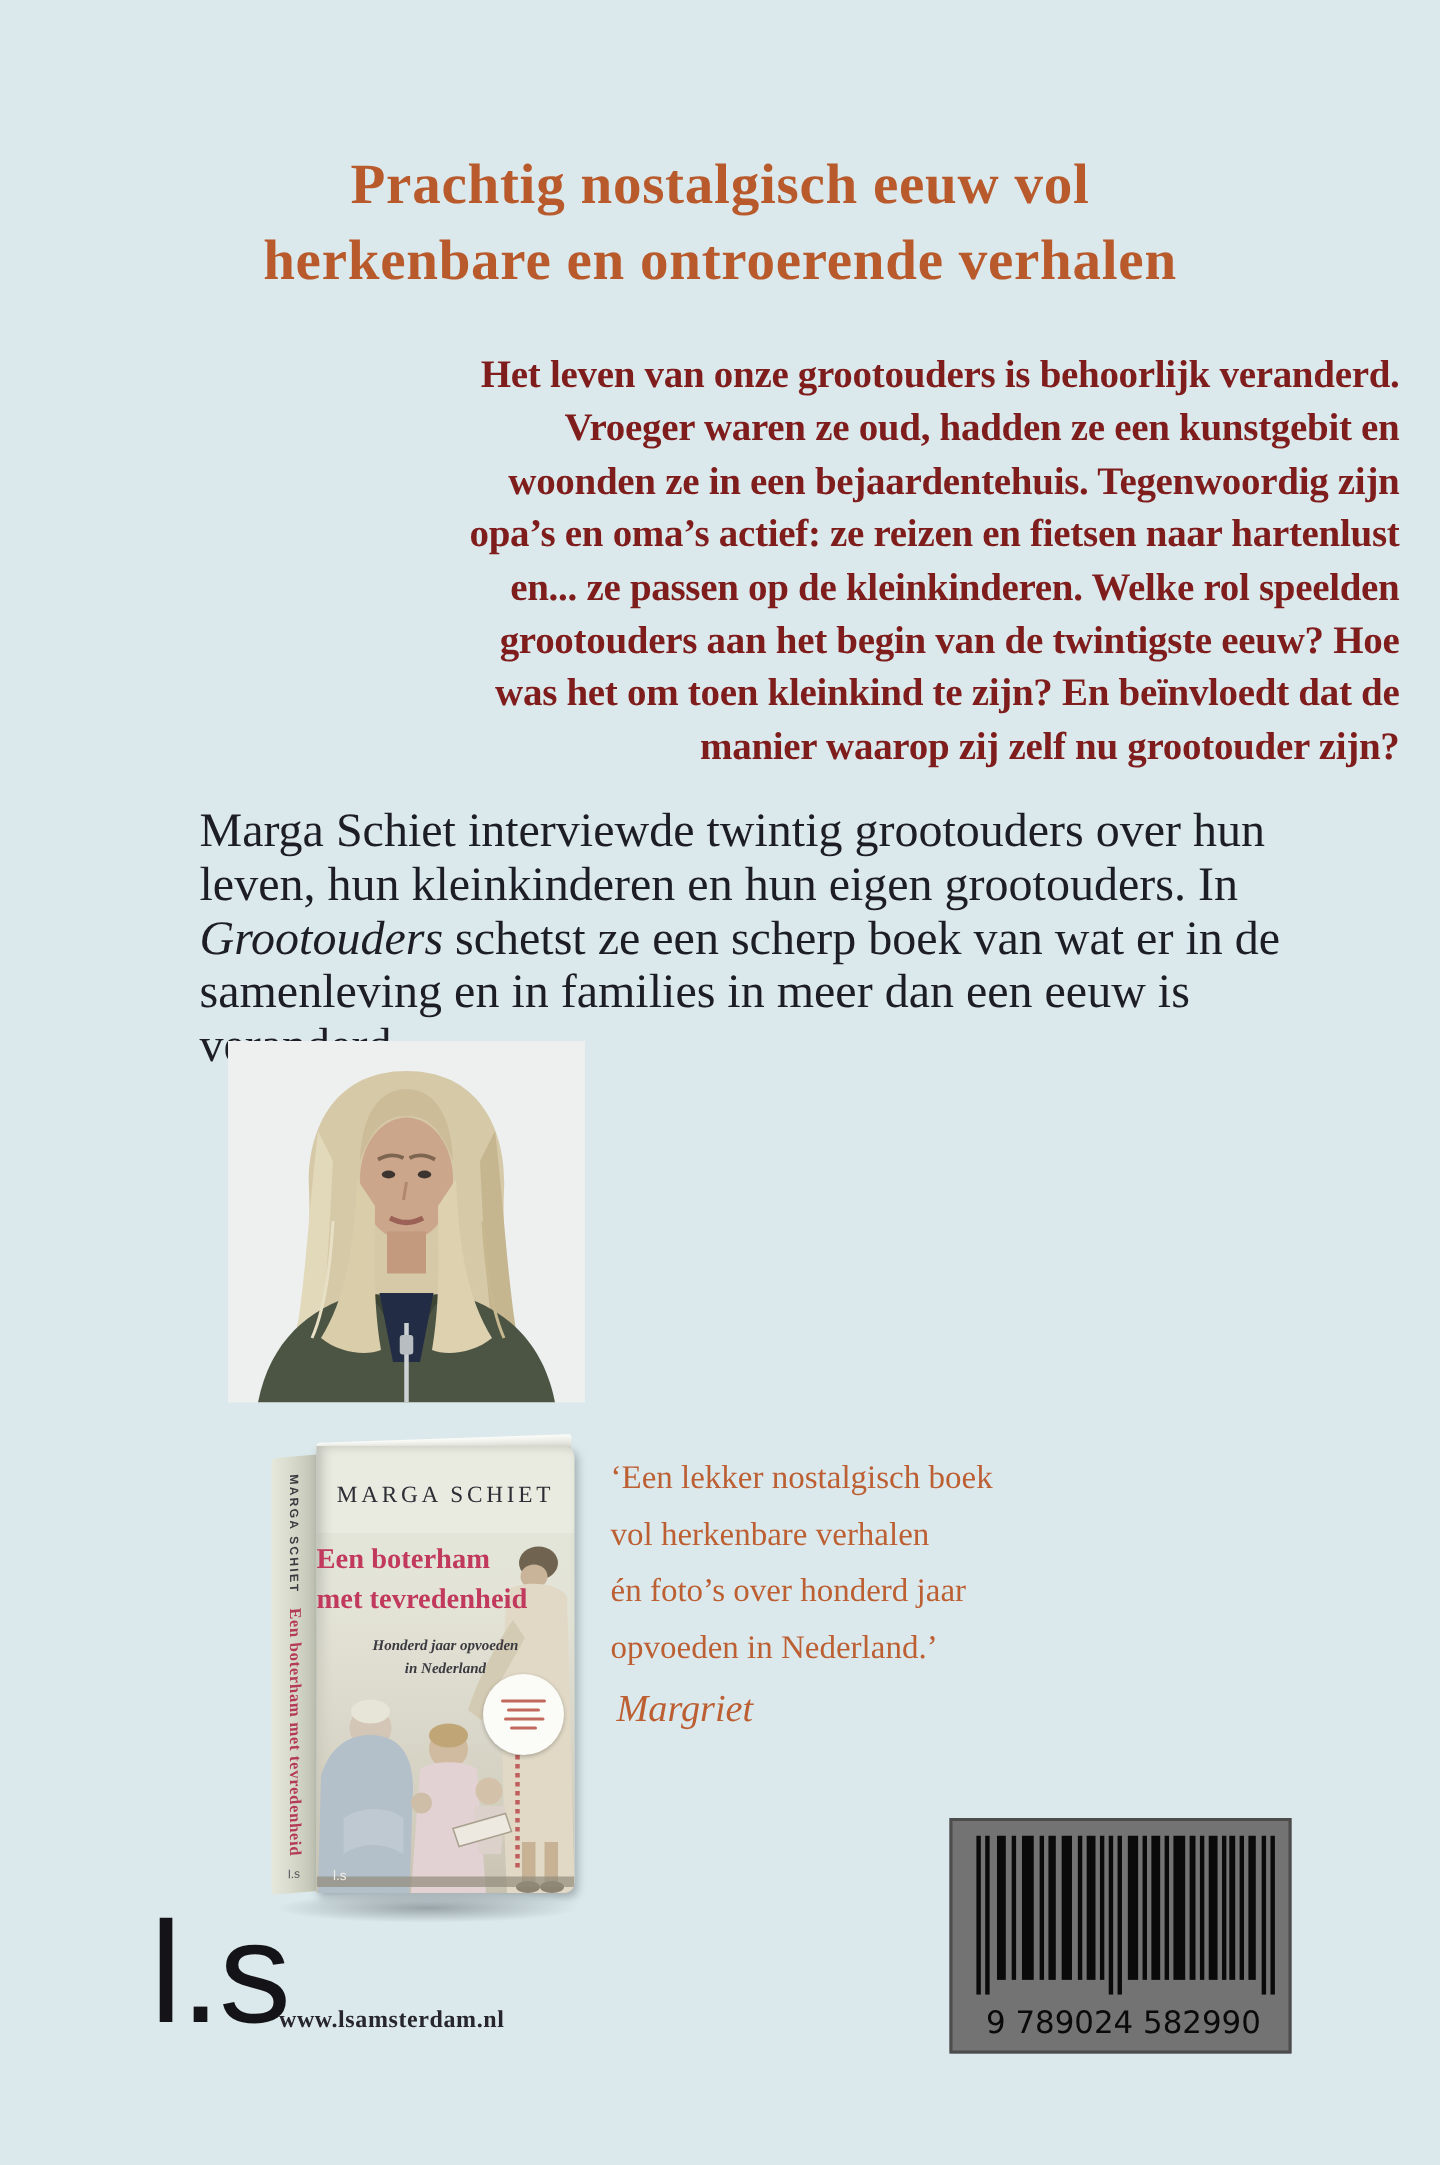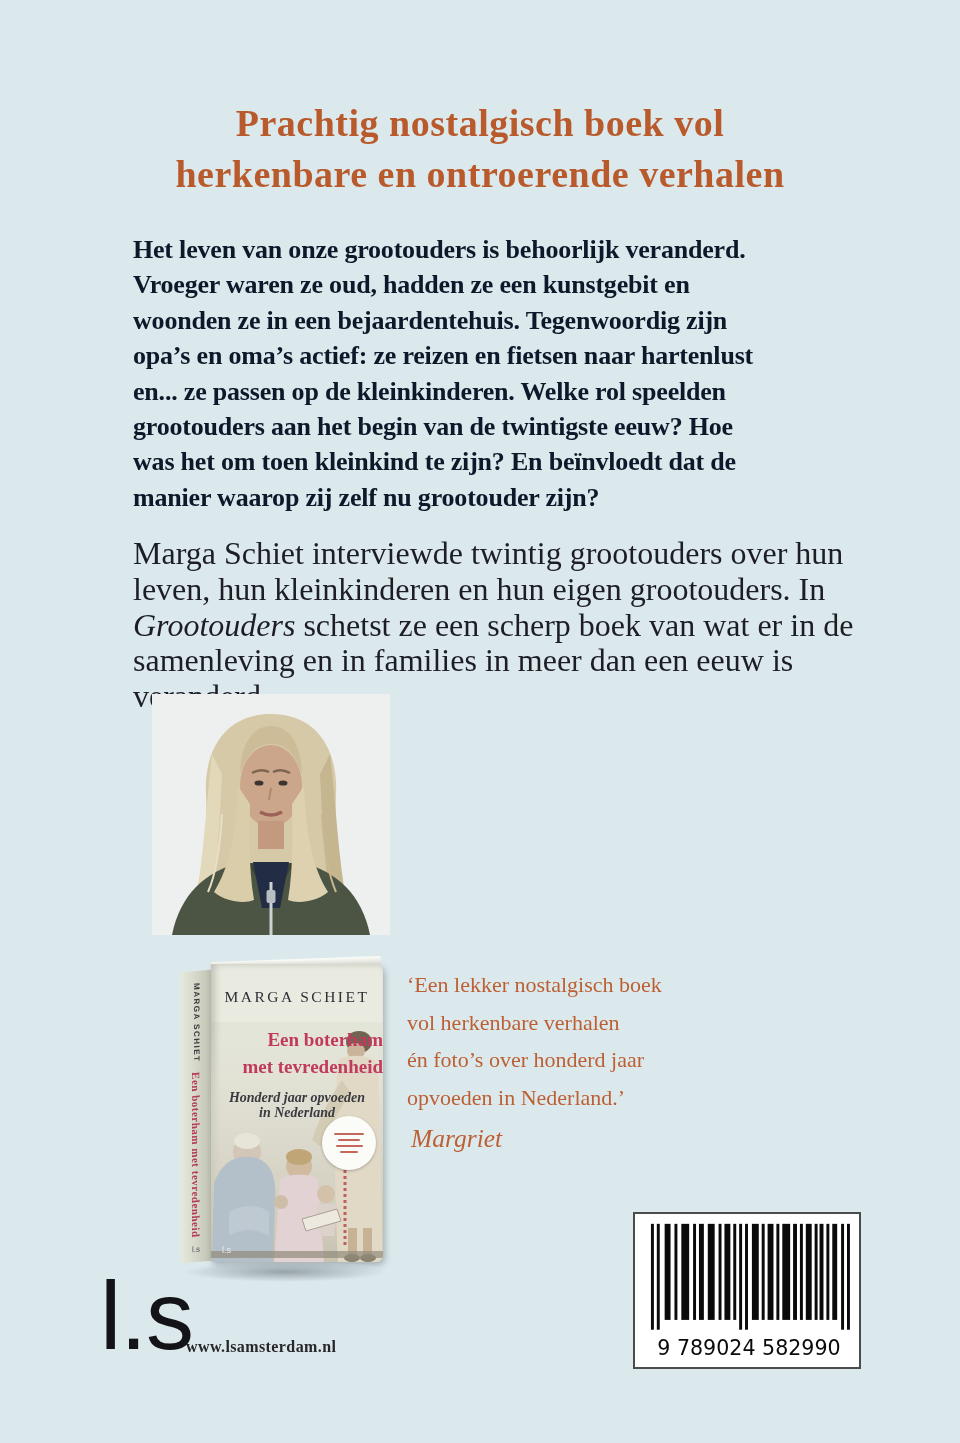--- a/index.html
+++ b/index.html
@@ -17,21 +17,21 @@
     position:absolute;top:98px;left:0;width:100%;
     margin:0;text-align:center;
     font-size:38px;line-height:51px;font-weight:bold;
     letter-spacing:0.5px;color:#b85a2c;white-space:pre-line;
   }
   
   .intro{
     position:absolute;top:232px;left:133px;width:800px;
     margin:0;font-weight:bold;
     font-size:26px;line-height:35.4px;letter-spacing:-0.2px;
-    color:#0f172a;white-space:pre-line;
+    color:#7f1d1d;white-space:pre-line;text-align:right;
   }
   
   .synopsis{
     position:absolute;top:536px;left:133px;width:800px;
     margin:0;font-size:32px;line-height:35.8px;
     color:#1d1d26;white-space:pre-line;
   }
   
   .author-photo{
     position:absolute;left:152px;top:694px;width:238px;height:241px;
@@ -81,27 +81,27 @@
     position:absolute;left:30px;top:6px;width:172px;height:298px;
     background:#e9ebe0;border-radius:0 7px 7px 0;overflow:hidden;
     box-shadow:inset 4px 0 7px rgba(0,0,0,.18), 2px 3px 6px rgba(60,70,75,.35);
   }
   .cover-photo{position:absolute;left:0;bottom:0;width:172px;height:240px;}
   .cover-author{
     position:relative;z-index:2;margin-top:24px;text-align:center;
     font-size:15.5px;letter-spacing:2.5px;color:#2e2e36;
   }
   .cover-title{
-    position:relative;z-index:2;margin-top:20px;text-align:right;
+    position:relative;z-index:2;margin-top:20px;text-align:left;
     font-size:19px;line-height:27px;font-weight:bold;
     white-space:pre-line;
   }
   .cover-subtitle{
     position:relative;z-index:2;margin-top:10px;text-align:center;
-    font-size:14px;line-height:15px;font-weight:bold;font-style:italic;
+    font-size:10px;line-height:15px;font-weight:bold;font-style:italic;
     color:#3a3a40;white-space:pre-line;
   }
   .badge{
     position:absolute;z-index:3;right:7px;top:152px;width:54px;height:54px;
     background:#fbfbf7;border-radius:50%;
     box-shadow:0 1px 3px rgba(0,0,0,.25);
     display:flex;flex-direction:column;gap:4px;align-items:center;justify-content:center;
   }
   .badge i{display:block;height:2px;background:#c2685c;border-radius:1px;}
   .badge i:nth-child(1){width:30px;}
@@ -129,31 +129,31 @@
     font-size:96px;line-height:100px;color:#141418;letter-spacing:-1px;
   }
   .pub-site{
     position:absolute;left:186px;top:1338px;
     font-family:Liberation Serif, serif;font-weight:bold;
     font-size:16px;letter-spacing:0.4px;color:#26262c;
   }
   
   .barcode-box{
     position:absolute;left:633px;top:1212px;width:228px;height:157px;
-    background:#ffffff;border:2px solid #4c4c4c;box-sizing:border-box;
+    background:#737373;border:2px solid #4c4c4c;box-sizing:border-box;
     display:flex;align-items:center;justify-content:center;
   }
   .barcode-box svg{display:block;}
 </style>
 </head>
 <body>
 
 <div class="page">
 
-  <h1 class="headline">Prachtig nostalgisch boek vol
+  <h1 class="headline">Prachtig nostalgisch eeuw vol
 herkenbare en ontroerende verhalen</h1>
 
   <p class="intro">Het leven van onze grootouders is behoorlijk veranderd.
 Vroeger waren ze oud, hadden ze een kunstgebit en
 woonden ze in een bejaardentehuis. Tegenwoordig zijn
 opa’s en oma’s actief: ze reizen en fietsen naar hartenlust
 en... ze passen op de kleinkinderen. Welke rol speelden
 grootouders aan het begin van de twintigste eeuw? Hoe
 was het om toen kleinkind te zijn? En beïnvloedt dat de
 manier waarop zij zelf nu grootouder zijn?</p>

